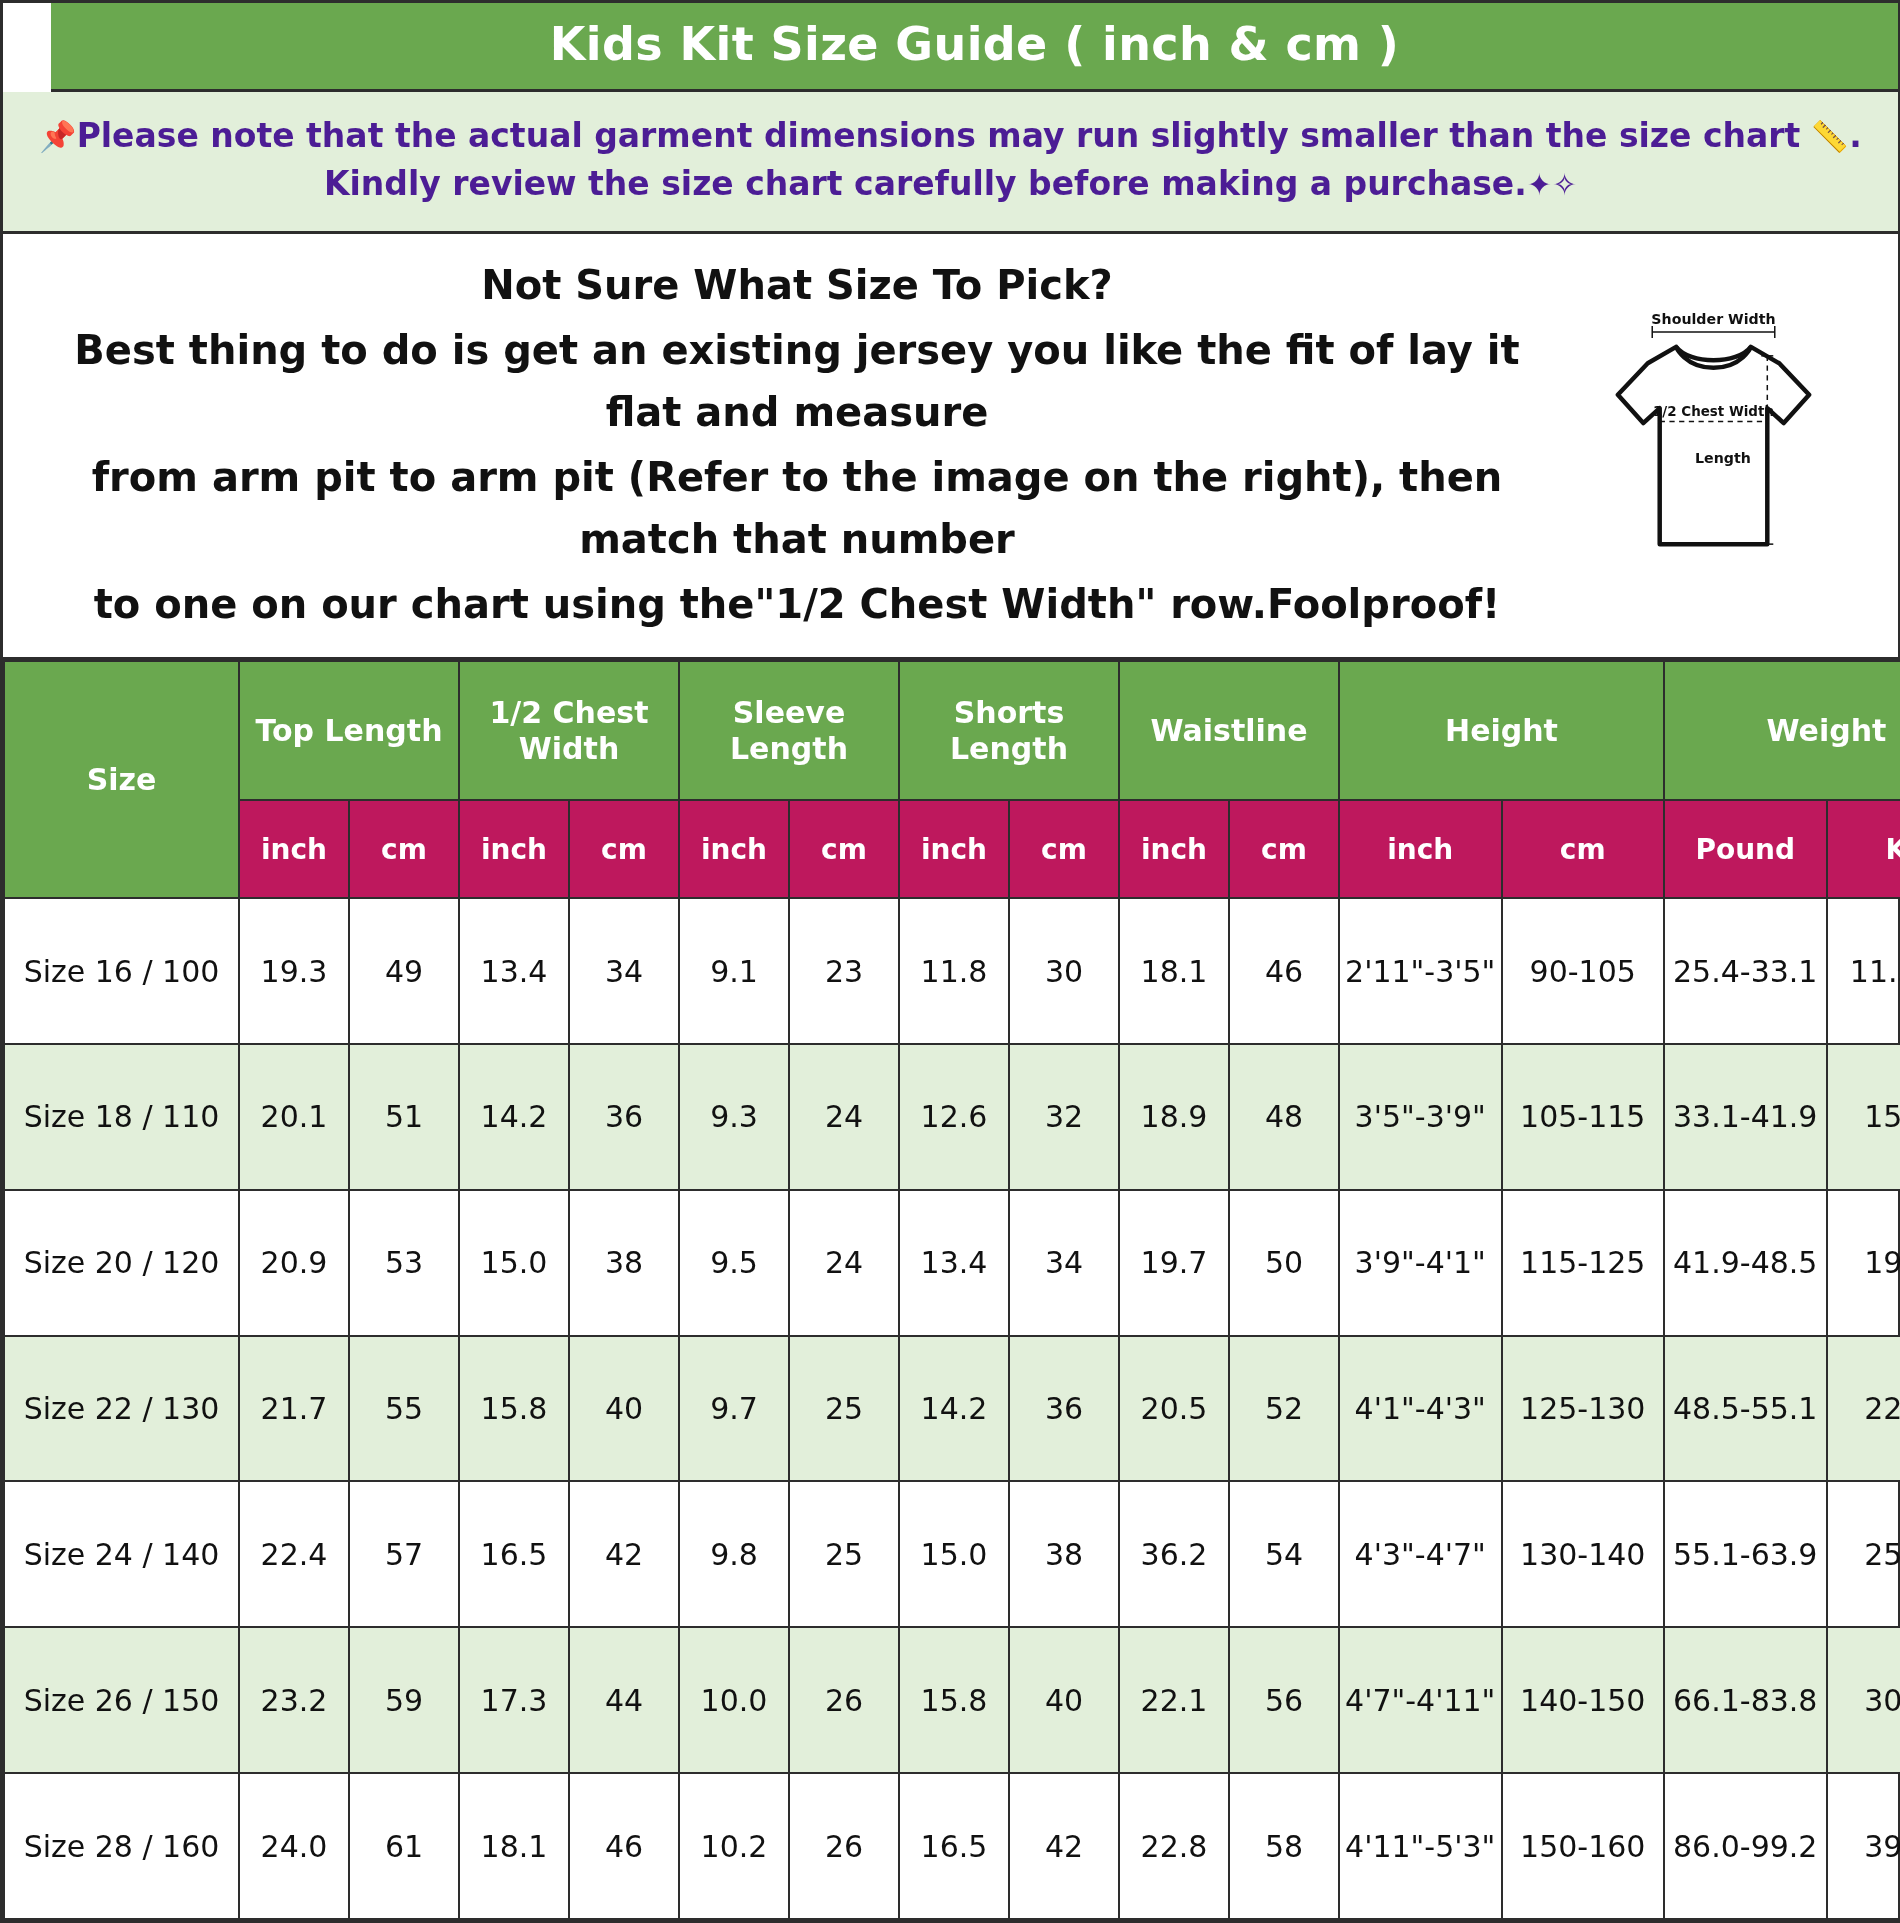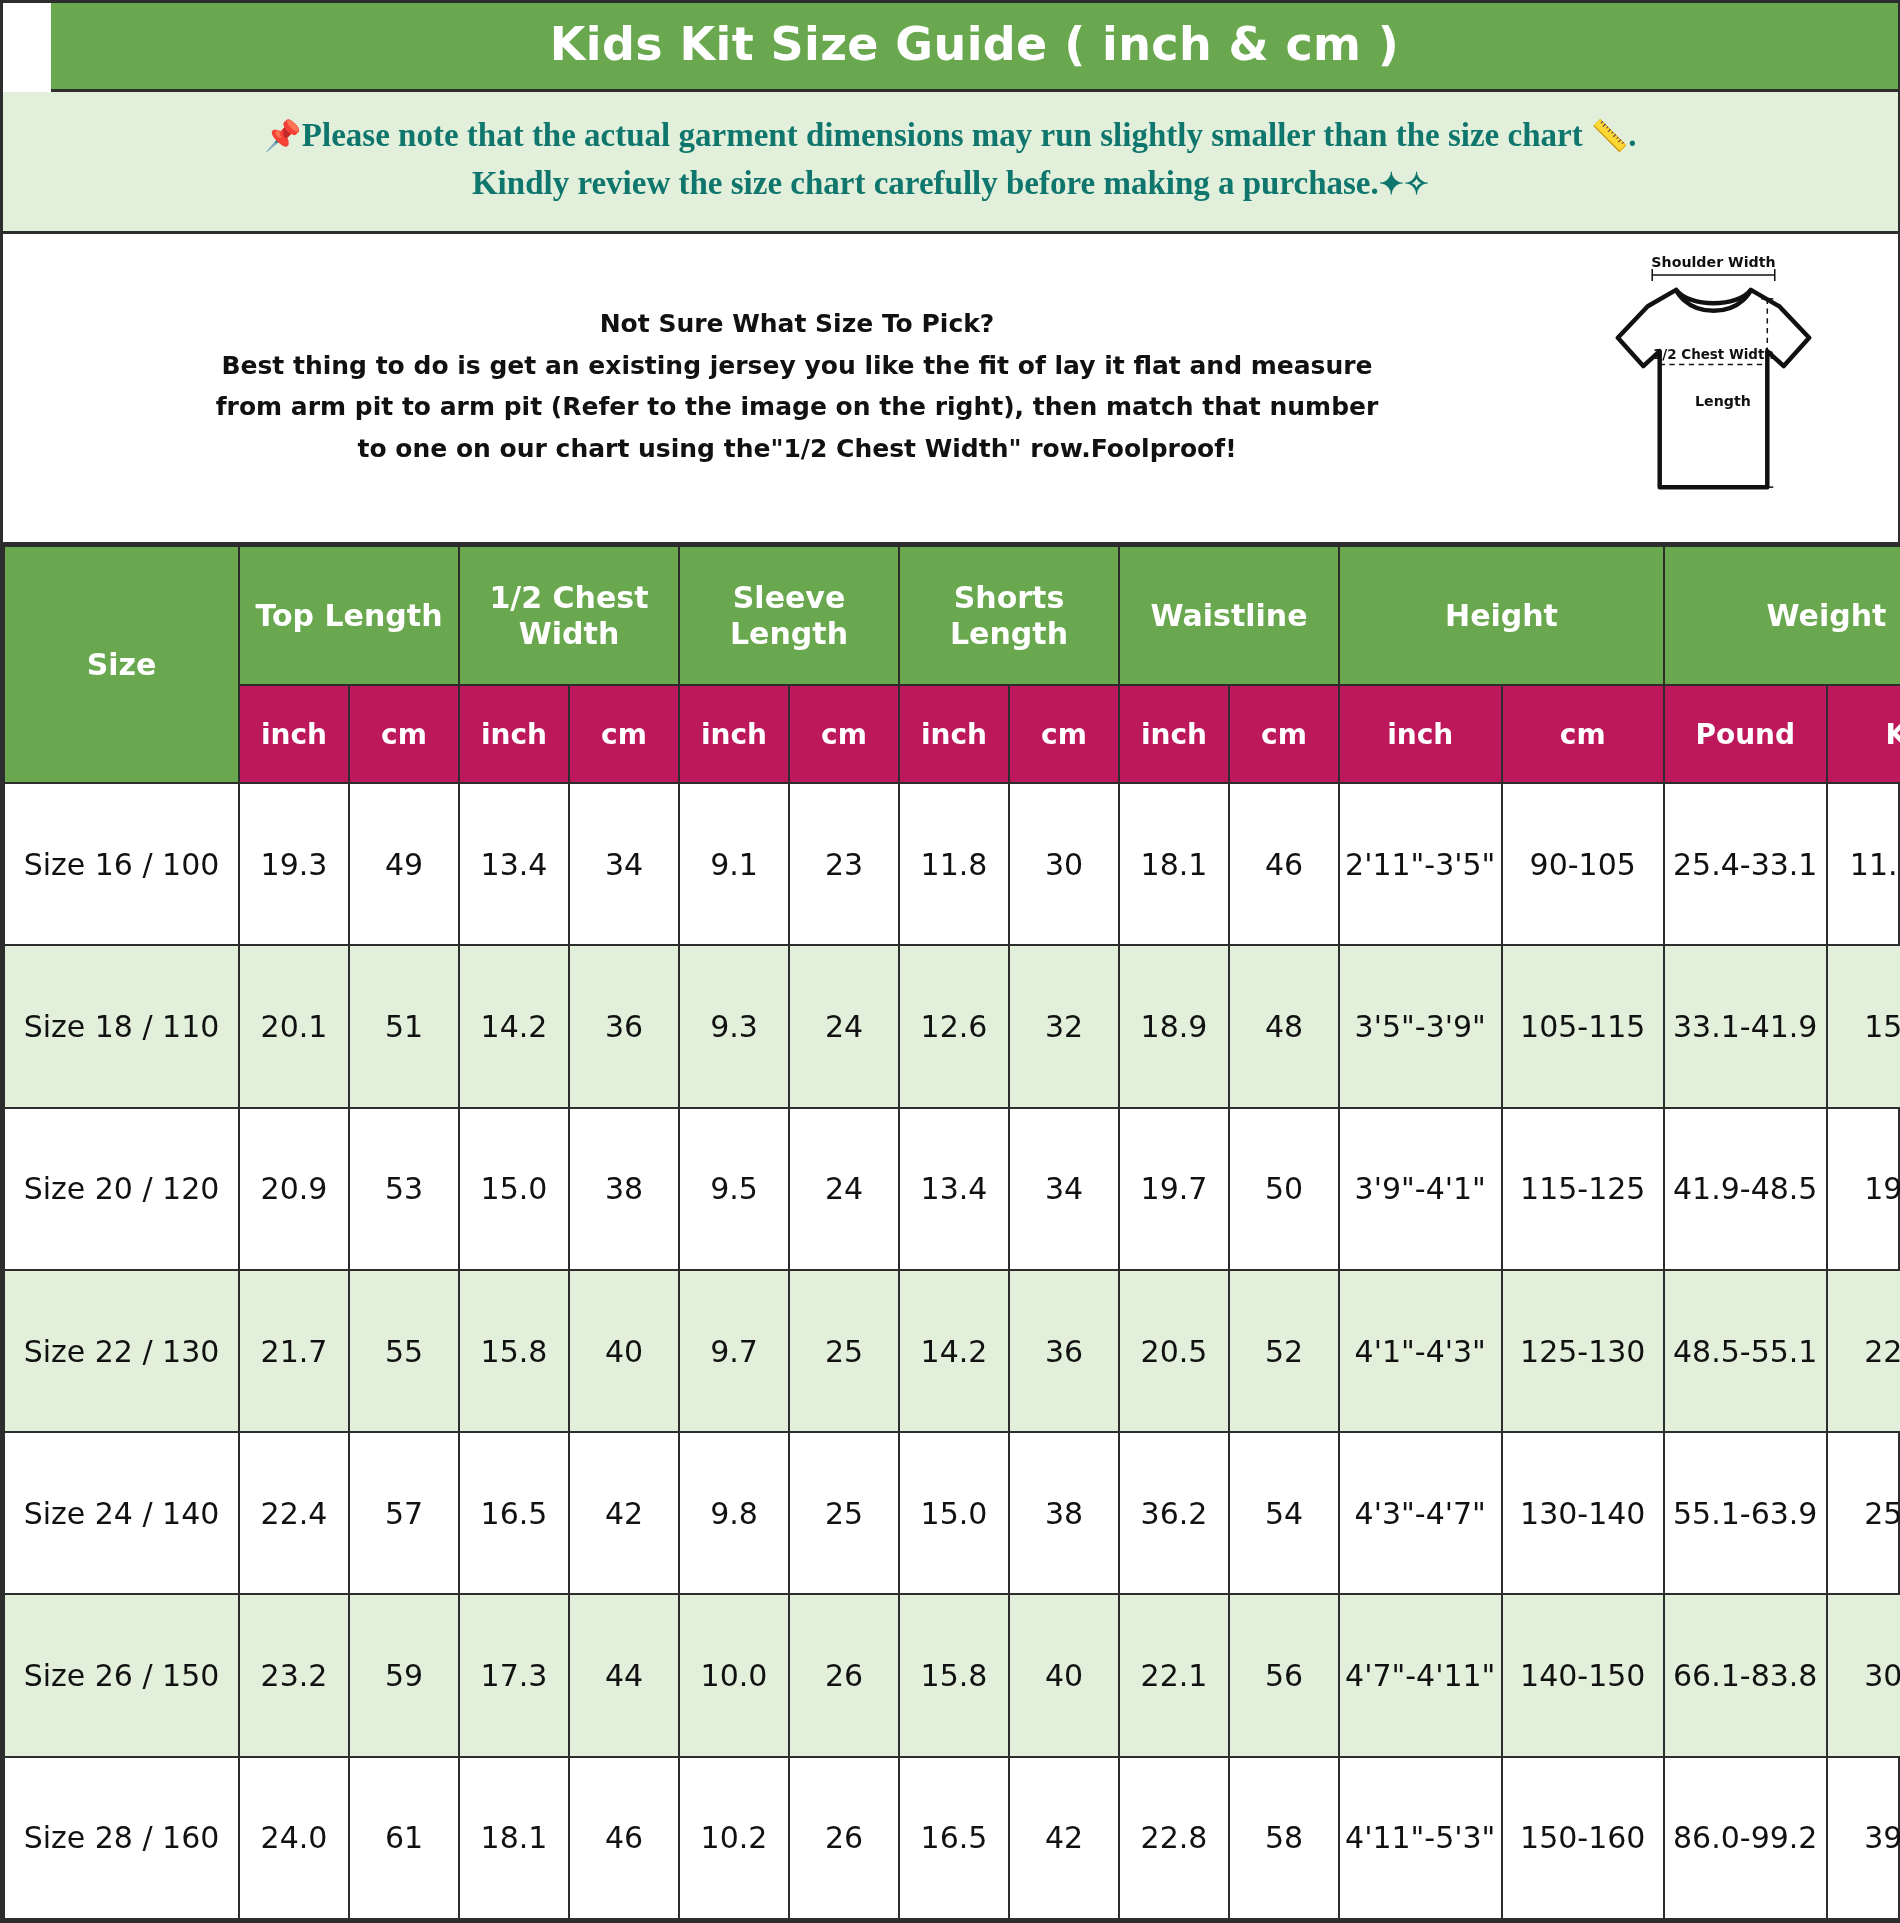--- a/index.html
+++ b/index.html
@@ -40,44 +40,43 @@
   }
 
   
   .note-band {
     background: #e2efda;
     border-bottom: 3.7px solid #2d2d2d;
     padding: 19.4px 15px 24px 15px;
     text-align: center;
   }
   .note-line {
-    color: #0f766e;
+    color: #4c1d95;
     font-size: 33px;
     font-weight: bold;
     line-height: 1.45;
     white-space: nowrap;
-    font-family: Liberation Serif, serif;
   }
   .emoji {
     font-size: 30px;
   }
 
   
   .info-band {
     background: #ffffff;
     border-bottom: 3.7px solid #2d2d2d;
     display: flex;
     align-items: center;
     padding: 19.4px 12px 19.4px 12px;
   }
   .info-text {
     flex: 1 1 auto;
     text-align: center;
     color: #111111;
-    font-size: 25px;
+    font-size: 40px;
     font-weight: bold;
     line-height: 1.55;
     padding-left: 15px;
   }
   .info-text .lead {
     display: block;
     margin-bottom: 3px;
   }
   .tee-wrap {
     flex: 0 0 322px;

